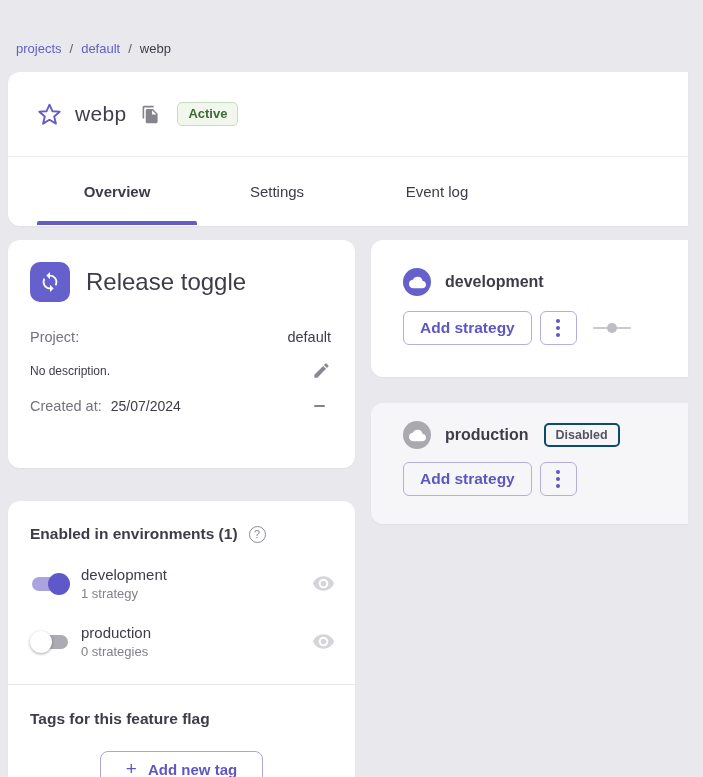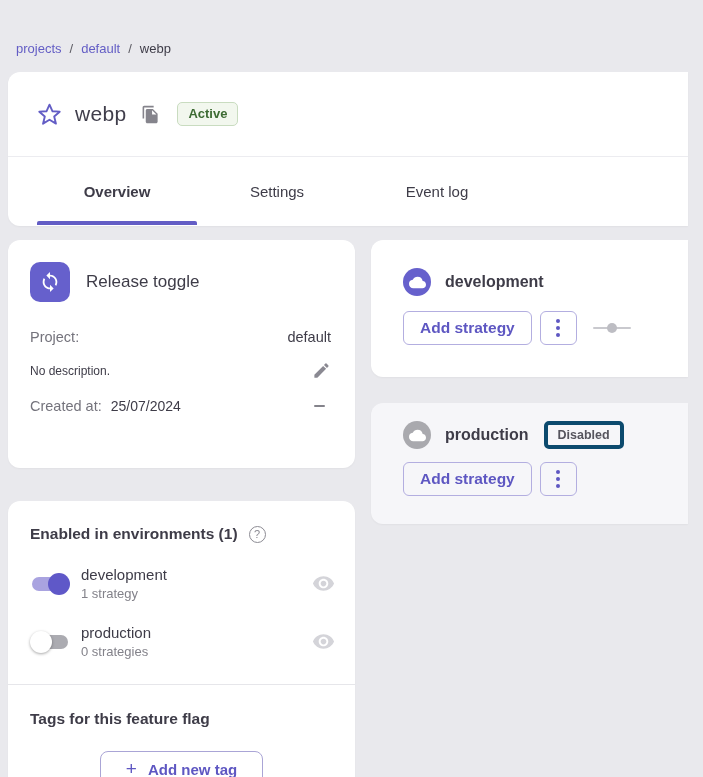--- a/index.html
+++ b/index.html
@@ -43,21 +43,21 @@
 
   
   .card { position: absolute; background: #fff; border-radius: 12px;
     box-shadow: 0 1px 2px rgba(0,0,0,.04); }
 
   
   .details-card { top: 200px; left: 8px; width: 347px; height: 228px; }
   .details-head { display: flex; align-items: center; padding: 22px 0 0 22px; }
   .type-icon { width: 40px; height: 40px; border-radius: 10px; background: #6660cc;
     display: flex; align-items: center; justify-content: center; margin-right: 16px; }
-  .details-title { font-size: 17px; color: #3e3c48; font-weight: 400; }
+  .details-title { font-size: 24px; color: #3e3c48; font-weight: 400; }
   .detail-row { display: flex; justify-content: space-between; align-items: center;
     padding: 0 24px 0 22px; }
   .row-project { margin-top: 27px; align-items: center; }
   .row-desc { margin-top: 16px; }
   .row-created { margin-top: 18px; }
   .label-gray { color: #74737c; font-size: 14.5px; }
   .value-dark { color: #3e3c48; font-size: 14.5px; }
   .desc-text { color: #3e3c48; font-size: 12px; }
   .created-wrap { display: flex; align-items: baseline; gap: 9px; }
   .created-value { color: #3e3c48; font-size: 14px; font-weight: 500; }
@@ -99,21 +99,21 @@
   .panel-dev { top: 200px; height: 137px; }
   .panel-prod { top: 363px; height: 121px; background: #f6f6f9; }
   .panel-head { display: flex; align-items: center; gap: 14px; padding: 28px 0 0 32px; }
   .panel-prod .panel-head { padding-top: 18px; }
   .cloud-circle { width: 28px; height: 28px; border-radius: 50%; flex: none;
     display: flex; align-items: center; justify-content: center; }
   .cloud-purple { background: #6660cc; }
   .cloud-gray { background: #a9a9ae; }
   .panel-env-name { font-size: 16px; font-weight: 700; color: #3e3c48; }
   .chip-disabled { font-size: 12.5px; font-weight: 700; color: #56555e;
-    border: 4px solid #0c4a6e; border-radius: 5px; padding: 3px 10px; margin-left: 1px; }
+    border: 2px solid #0c4a6e; border-radius: 5px; padding: 3px 10px; margin-left: 1px; }
   .panel-actions { display: flex; align-items: center; padding: 15px 0 0 32px; }
   .panel-prod .panel-actions { padding-top: 13px; }
   .btn-strategy { border: 1px solid #b3aee0; border-radius: 6px; background: transparent;
     color: #5e57c2; font-weight: 700; font-size: 15.5px; padding: 7px 16px; cursor: pointer;
     font-family: inherit; }
   .btn-kebab { border: 1px solid #b3aee0; border-radius: 6px; background: transparent;
     width: 37px; height: 34px; margin-left: 8px; cursor: pointer;
     display: flex; flex-direction: column; align-items: center; justify-content: center; gap: 3px; }
   .kebab-dot { width: 4px; height: 4px; border-radius: 50%; background: #5e57c2; }
   .connector { position: relative; width: 38px; height: 12px; margin-left: 16px; }

